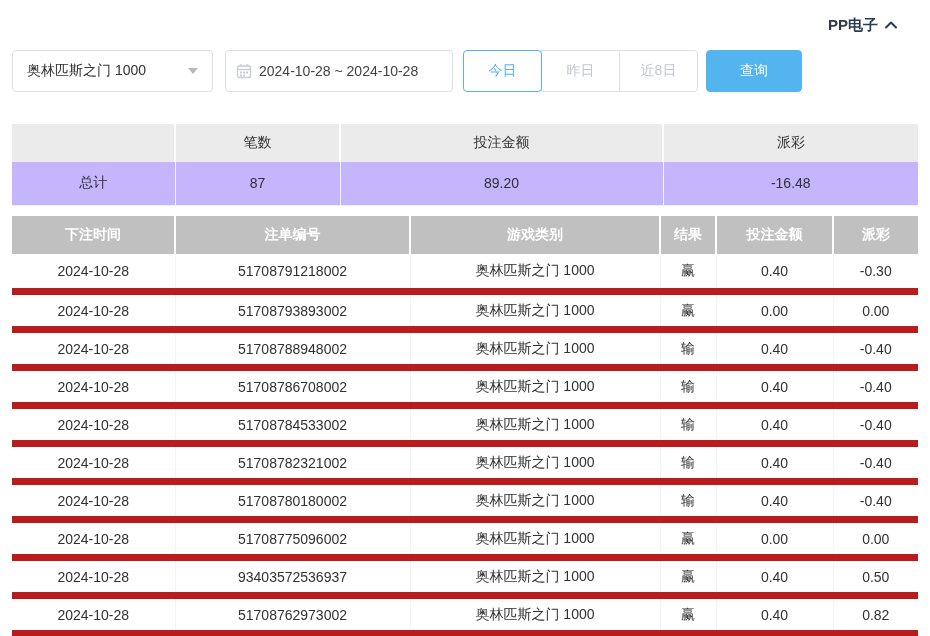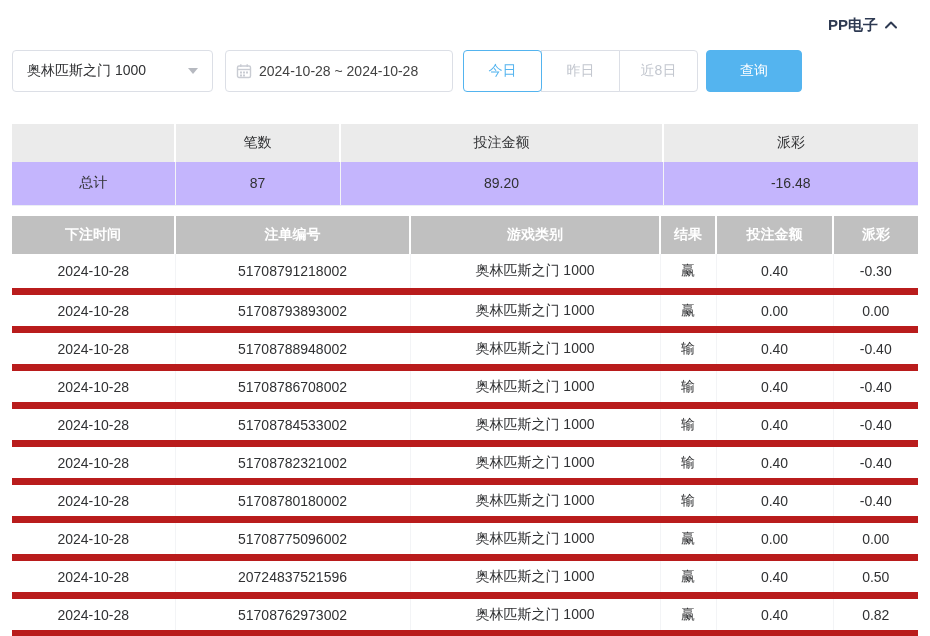--- a/index.html
+++ b/index.html
@@ -285,21 +285,21 @@
         <tr>
     <td>2024-10-28</td>
     <td>51708775096002</td>
     <td>奥林匹斯之门 1000</td>
     <td>赢</td>
     <td>0.00</td>
     <td>0.00</td>
   </tr>
         <tr>
     <td>2024-10-28</td>
-    <td>20724837521596</td>
+    <td>93403572536937</td>
     <td>奥林匹斯之门 1000</td>
     <td>赢</td>
     <td>0.40</td>
     <td>0.50</td>
   </tr>
         <tr>
     <td>2024-10-28</td>
     <td>51708762973002</td>
     <td>奥林匹斯之门 1000</td>
     <td>赢</td>

